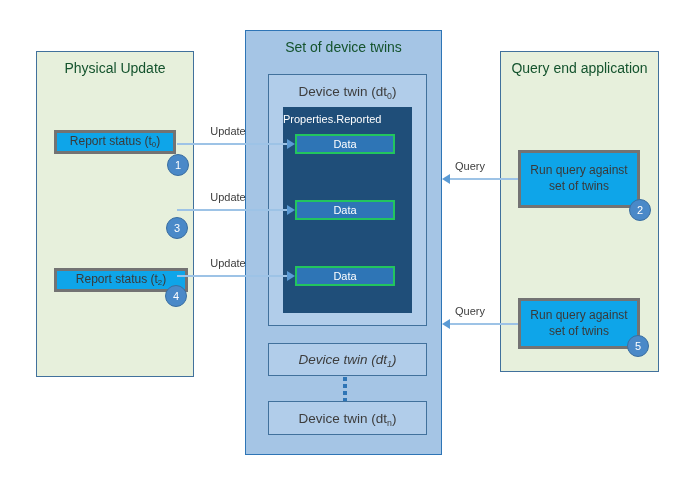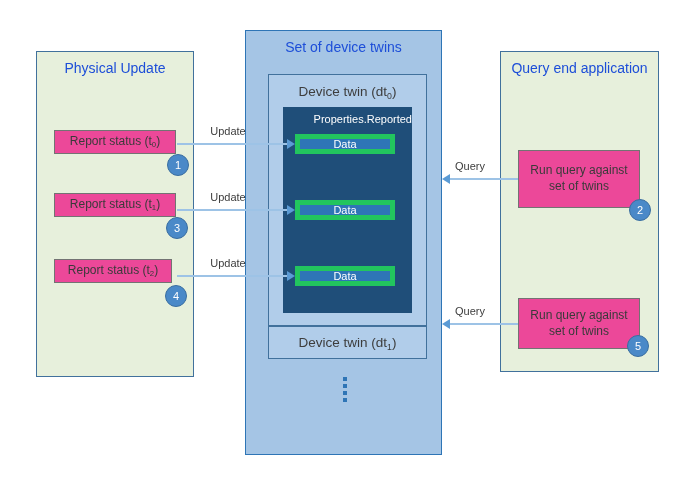--- a/index.html
+++ b/index.html
@@ -3,32 +3,32 @@
 <meta charset="utf-8">
 <style>
   html,body{margin:0;padding:0;background:#fff;}
   #canvas{
     position:relative;width:699px;height:480px;background:#ffffff;
     font-family:"Liberation Sans", sans-serif;color:#3d3d3d;overflow:hidden;
   }
   .abs{position:absolute;box-sizing:border-box;}
   
   .green-panel{background:#E7F0DC;border:1px solid #41719C;}
-  .panel-title{position:absolute;left:0;right:0;top:8px;text-align:center;font-size:14px;color:#1d4ed8;}
+  .panel-title{position:absolute;left:0;right:0;top:8px;text-align:center;font-size:14px;color:#14532d;}
   
-  .green-box{background:#ec4899;border:1px solid #737373;display:flex;align-items:center;justify-content:center;
+  .green-box{background:#0ea5e9;border:3px solid #737373;display:flex;align-items:center;justify-content:center;
     font-size:12px;color:#3a3a3a;text-align:center;line-height:1.3;}
   
   .blue-panel{background:#A5C5E5;border:1px solid #2E75B6;}
   .twin-box{background:#B1CDEA;border:1px solid #41719C;}
   .twin-title{position:absolute;left:0;right:0;top:9px;text-align:center;font-size:13.5px;color:#3d3d3d;}
   .twin-center{display:flex;align-items:center;justify-content:center;font-size:13.5px;color:#3d3d3d;}
   .dark-box{background:#1F4E79;}
-  .dark-title{position:absolute;left:0;right:0;top:6px;text-align:right;font-size:11px;color:#ffffff;}
-  .data-box{background:#2E75B6;border:5px solid #22c55e;display:flex;align-items:center;justify-content:center;
+  .dark-title{position:absolute;left:0;right:0;top:6px;text-align:left;font-size:11px;color:#ffffff;}
+  .data-box{background:#2E75B6;border:2px solid #22c55e;display:flex;align-items:center;justify-content:center;
     font-size:11px;color:#ffffff;}
   
   .badge{width:22px;height:22px;border-radius:50%;background:#4A89C8;border:1px solid #3A6EA0;
     display:flex;align-items:center;justify-content:center;font-size:11px;color:#fff;z-index:5;}
   
   .hline{height:2px;background:#9DC3E6;}
   .head-right{width:0;height:0;border-top:5px solid transparent;border-bottom:5px solid transparent;
     border-left:8px solid #5B9BD5;}
   .head-left{width:0;height:0;border-top:5px solid transparent;border-bottom:5px solid transparent;
     border-right:8px solid #5B9BD5;}
@@ -43,24 +43,21 @@
 
 <div id="canvas">
 
   <div class="abs green-panel" style="left:36px;top:51px;width:158px;height:326px;">
     <div class="panel-title">Physical Update</div>
   </div>
 
   <div class="abs green-box" style="left:54px;top:130px;width:122px;height:24px;">
     <span><span>Report status (t</span><sub>0</sub><span>)</span></span>
   </div>
-  <div class="abs green-box" style="left:54px;top:193px;width:122px;height:24px;">
-    <span><span>Report status (t</span><sub>1</sub><span>)</span></span>
-  </div>
-  <div class="abs green-box" style="left:54px;top:259px;width:118px;height:24px;">
+  <div class="abs green-box" style="left:54px;top:268px;width:134px;height:24px;">
     <span><span>Report status (t</span><sub>2</sub><span>)</span></span>
   </div>
 
   <div class="abs badge" style="left:167px;top:154px;">1</div>
   <div class="abs badge" style="left:166px;top:217px;">3</div>
   <div class="abs badge" style="left:165px;top:285px;">4</div>
 
   <div class="abs blue-panel" style="left:245px;top:30px;width:197px;height:425px;">
     <div class="panel-title">Set of device twins</div>
   </div>
@@ -70,31 +67,34 @@
   </div>
 
   <div class="abs dark-box" style="left:283px;top:107px;width:129px;height:206px;">
     <div class="dark-title">Properties.Reported</div>
   </div>
 
   <div class="abs data-box" style="left:295px;top:134px;width:100px;height:20px;">Data</div>
   <div class="abs data-box" style="left:295px;top:200px;width:100px;height:20px;">Data</div>
   <div class="abs data-box" style="left:295px;top:266px;width:100px;height:20px;">Data</div>
 
-  <div class="abs twin-box twin-center" style="left:268px;top:326px;width:159px;height:33px;">
+  <div class="abs twin-box twin-center" style="left:268px;top:343px;width:159px;height:33px;font-style:italic;">
     <span><span>Device twin (dt</span><sub>1</sub><span>)</span></span>
   </div>
 
   <div class="abs dots" style="left:343px;top:377px;">
     <i></i>
       <i></i>
       <i></i>
       <i></i>
   </div>
 
+  <div class="abs twin-box twin-center" style="left:268px;top:401px;width:159px;height:34px;">
+    <span><span>Device twin (dt</span><sub>n</sub><span>)</span></span>
+  </div>
 
   <div class="abs green-panel" style="left:500px;top:51px;width:159px;height:321px;">
     <div class="panel-title">Query end application</div>
   </div>
 
   <div class="abs green-box" style="left:518px;top:150px;width:122px;height:58px;flex-direction:column;">
     <span>Run query against</span>
     <span>set of twins</span>
   </div>
   <div class="abs green-box" style="left:518px;top:298px;width:122px;height:51px;flex-direction:column;">

